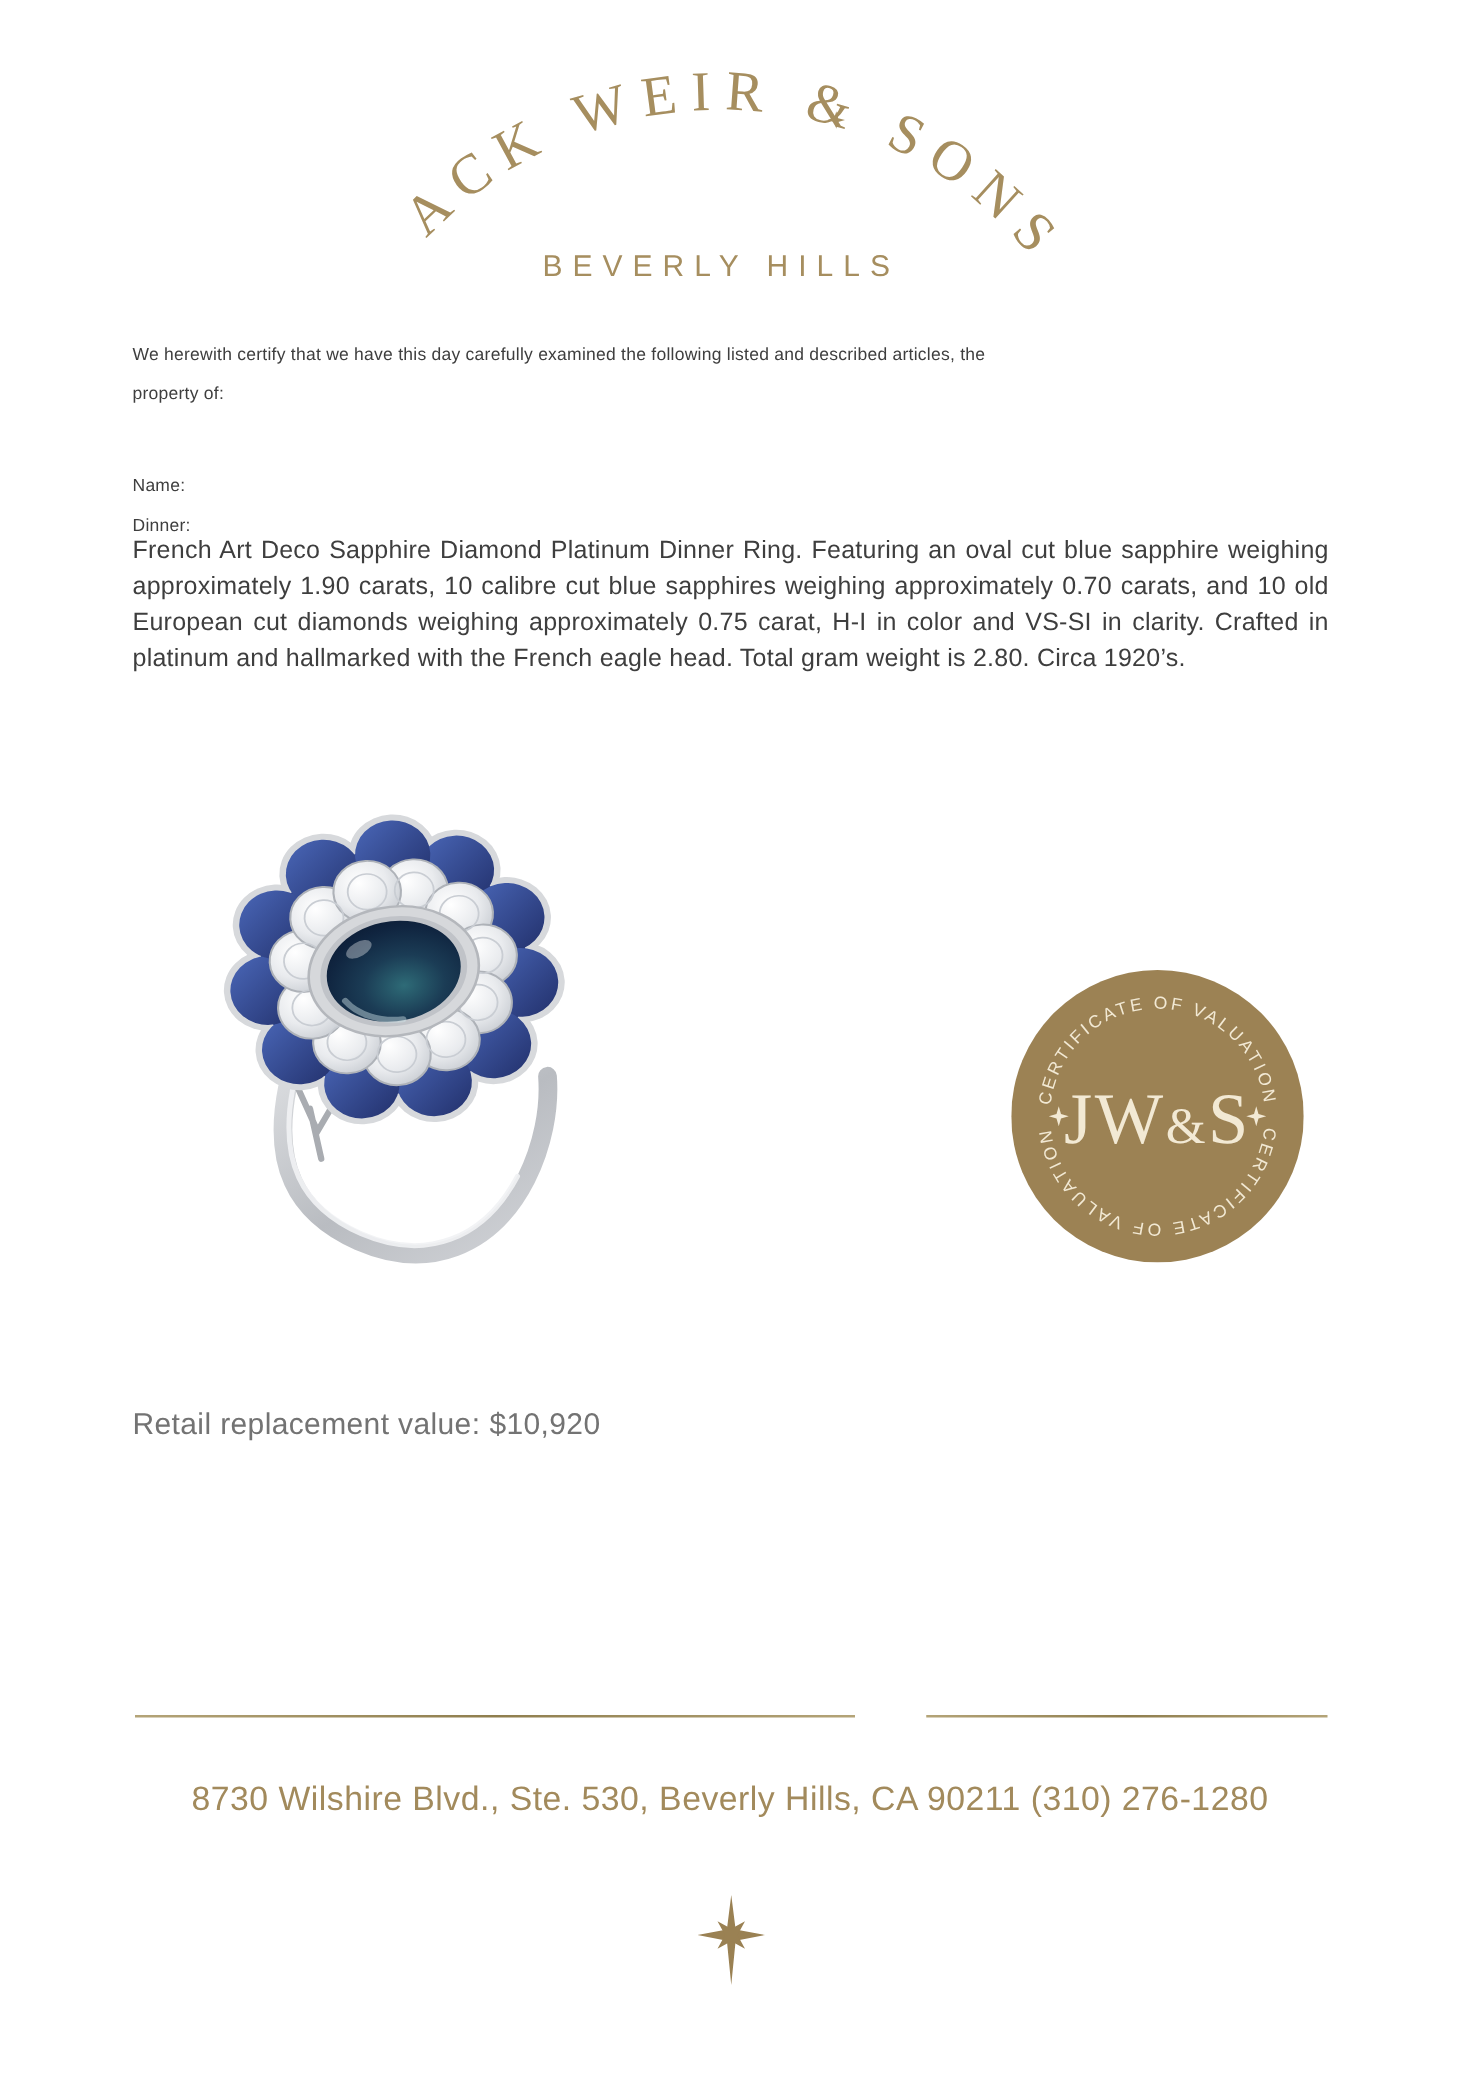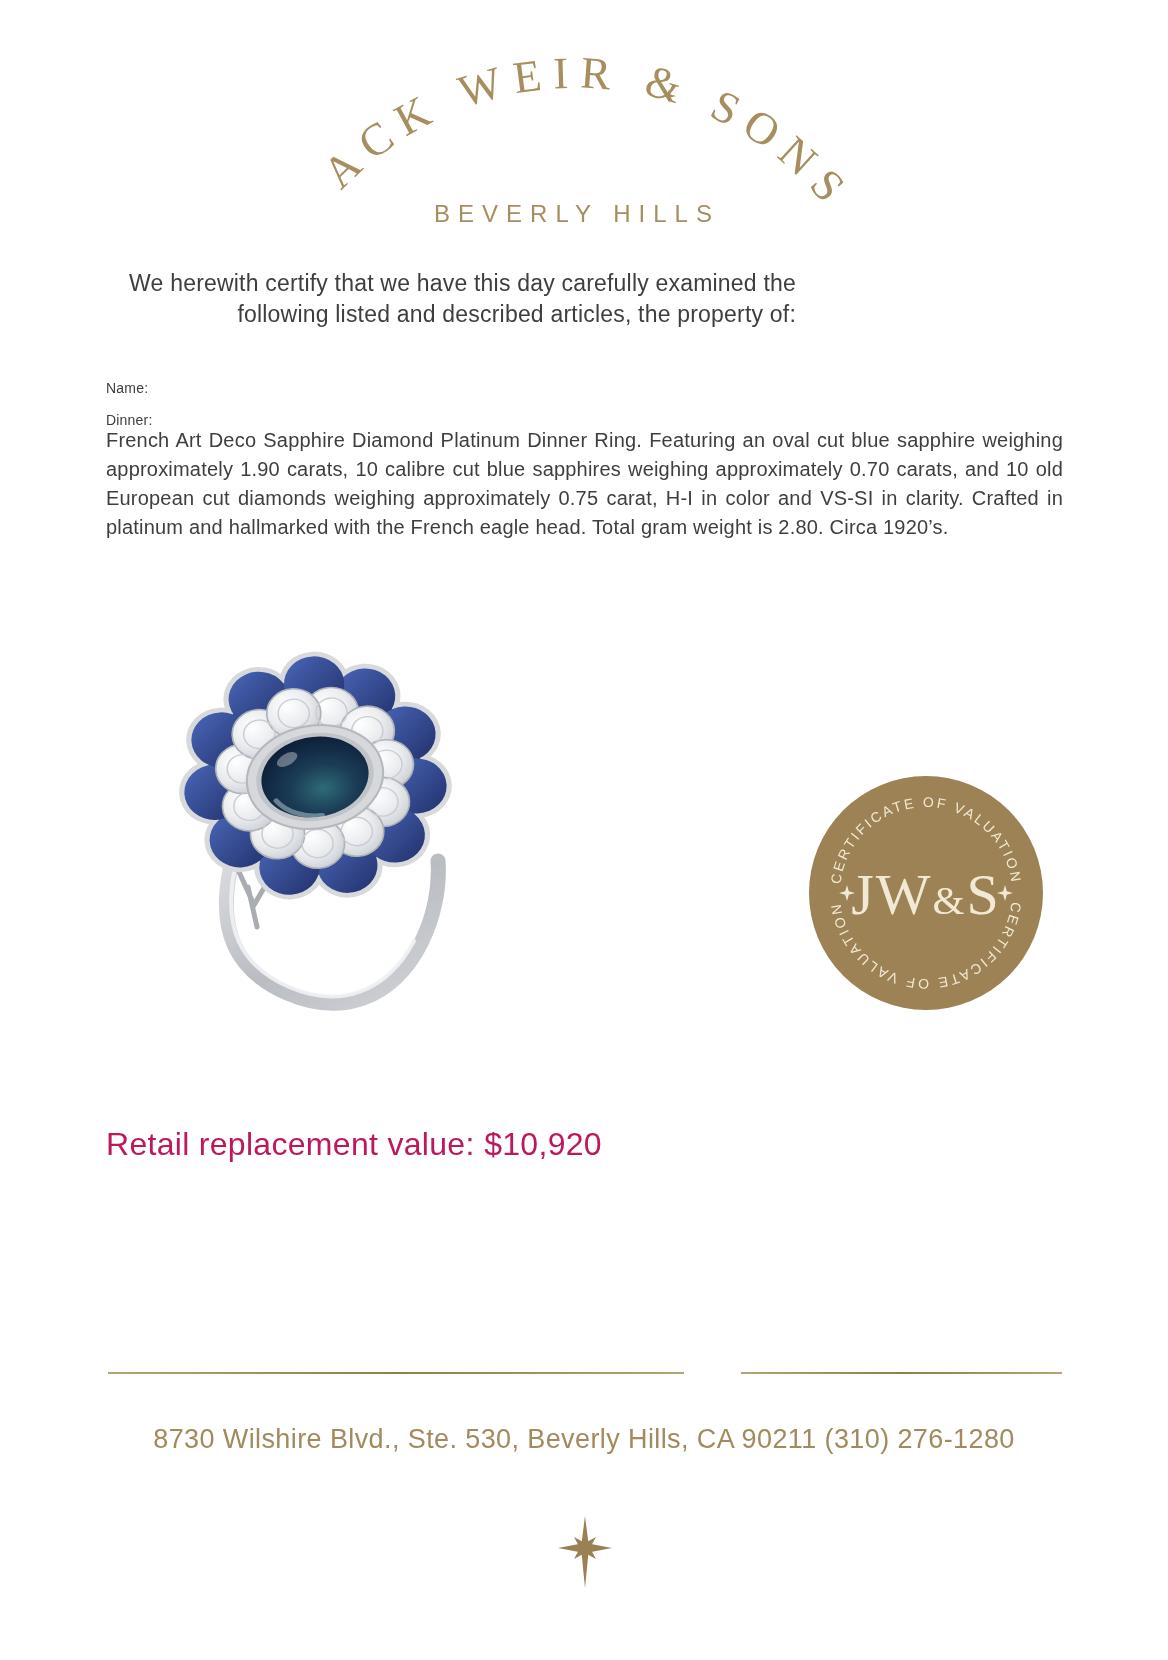--- a/index.html
+++ b/index.html
@@ -6,33 +6,33 @@
   .page{position:relative;width:1168px;height:1660px;background:#ffffff;overflow:hidden;
         font-family:"Liberation Sans", sans-serif;color:#3E3E3E;}
   .abs{position:absolute;}
 
   
   .logo-arc-svg{left:297px;top:30px;width:560px;height:190px;overflow:visible;}
   .logo-sub{left:297px;top:200px;width:560px;text-align:center;
             font-size:24px;letter-spacing:8px;color:#A68E5F;font-weight:400;}
 
   
-  .intro{left:106px;top:268px;width:690px;font-size:23px;line-height:31px;letter-spacing:.2px;text-align:right;}
+  .intro{left:106px;top:268px;width:690px;font-size:14px;line-height:31px;letter-spacing:.2px;}
   .owner{left:106px;top:372px;font-size:14px;line-height:32px;letter-spacing:.2px;}
 
   
   .desc{left:106px;top:426px;width:957px;font-size:20px;line-height:29px;
         text-align:justify;letter-spacing:.2px;}
 
   
   .ring-svg{left:135px;top:625px;width:380px;height:390px;}
   .seal-svg{left:809px;top:776px;width:234px;height:234px;}
 
   
-  .valuation{left:106px;top:1126px;font-size:32px;letter-spacing:.3px;color:#be185d;}
+  .valuation{left:106px;top:1126px;font-size:24px;letter-spacing:.3px;color:#737373;}
   .valuation .val{margin-left:.3em;}
 
   
   .disclaimer{left:106px;top:1196px;width:745px;font-size:21.5px;line-height:33.5px;letter-spacing:.2px;}
 
   
   .rule{height:2px;background:linear-gradient(to right,#b4a478,#8f7e4e,#b4a478);}
   .rule-left{left:108px;top:1372px;width:576px;}
   .rule-right{left:741px;top:1372px;width:321px;}
 

